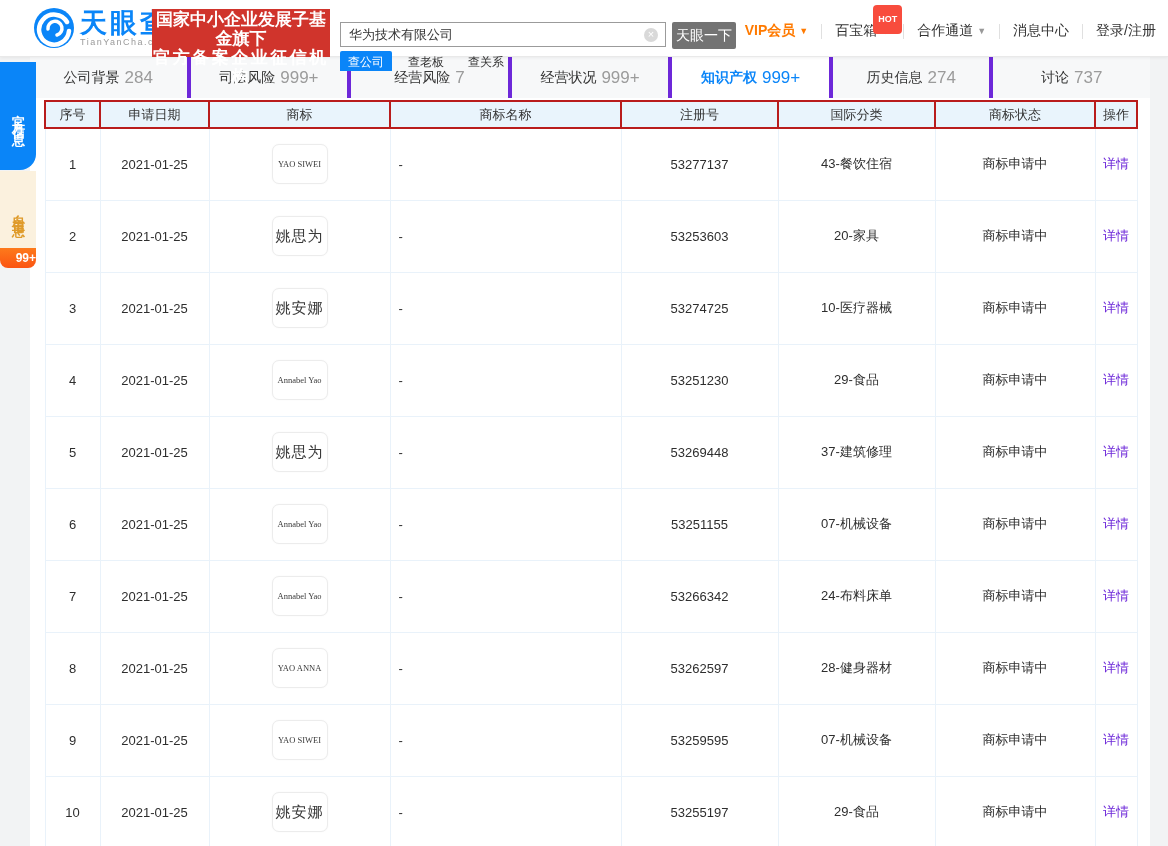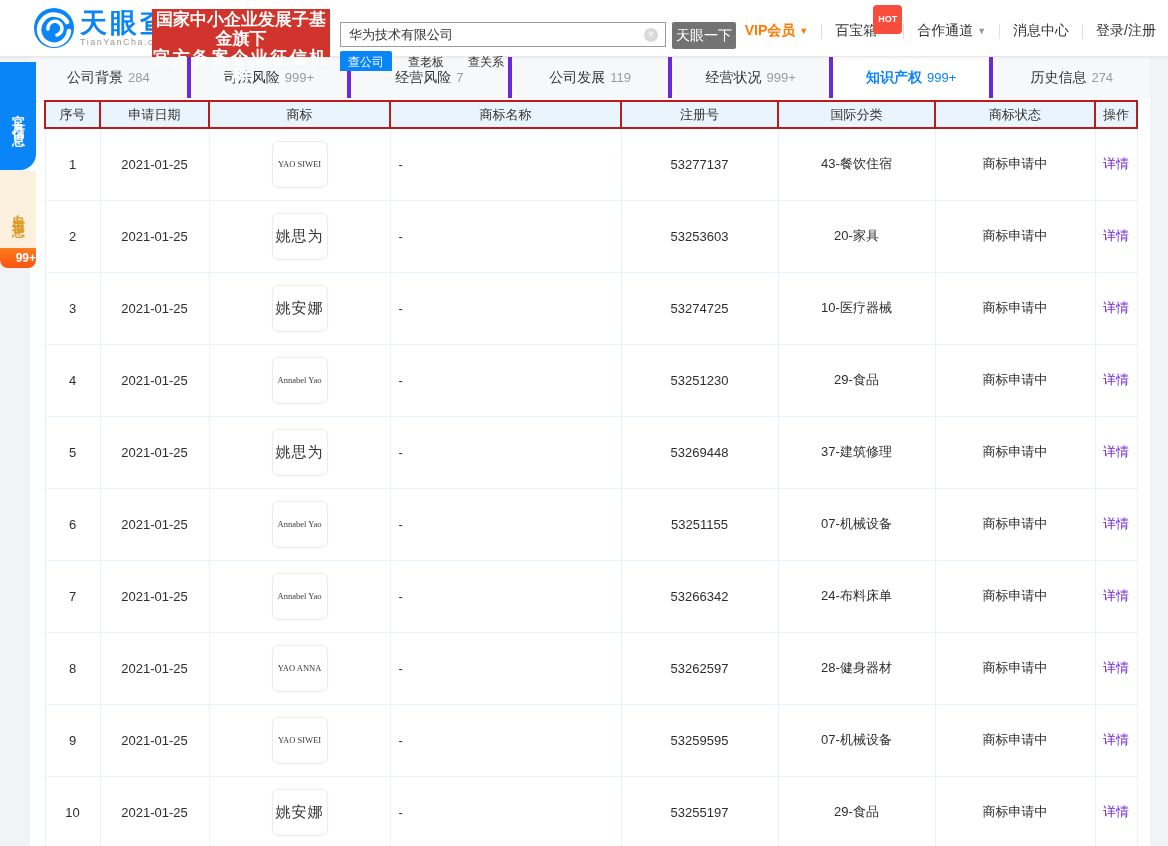--- a/index.html
+++ b/index.html
@@ -77,39 +77,39 @@
 
   
   .card { position:absolute; left:30px; top:57px; width:1120px; height:789px; background:#fff; }
 
   .tabbar { display:flex; height:41px; background:#f7f8f9; }
   .tab {
     flex:1; display:flex; align-items:center; justify-content:center;
     font-size:14px; color:#333; border-right:4px solid #6d28d9; cursor:pointer; white-space:nowrap;
   }
   .tab:last-child { border-right:none; }
-  .tab .count { color:#9b9b9b; font-size:13px; margin-left:5px; }
+  .tab .count { color:#9b9b9b; font-size:17px; margin-left:5px; }
   .tab.active { background:#fff; }
   .tab.active .label { color:#0a85f8; font-weight:bold; }
   .tab.active .count { color:#0a85f8; }
 
   
   .table-wrap { margin:2px 14px 0 14px; }
   table { width:1092px; border-collapse:collapse; table-layout:fixed; }
   th {
     background:#e9f4fc; height:27px; font-size:13px; font-weight:400; color:#333;
     border:2px solid #b91c1c; text-align:center;
   }
   td {
     height:72px; border:1px solid #e9f2fa; text-align:center;
     font-size:13px; color:#2e2e2e; background:#fff;
   }
   td.name-cell { text-align:left; padding-left:8px; }
   .mark-box {
-    display:inline-flex; width:56px; height:47px; border:1px solid #ececec; border-radius:7px;
+    display:inline-flex; width:56px; height:40px; border:1px solid #ececec; border-radius:7px;
     align-items:center; justify-content:center; background:#fff; cursor:pointer;
     box-shadow:0 0 2px rgba(0,0,0,.04); overflow:hidden;
   }
   .mark-text { font-family:"Liberation Serif", serif; color:#3a3a3a; white-space:nowrap; }
   .mark-text.zh { font-size:15px; letter-spacing:1px; }
   .mark-text.en { font-size:8.5px; }
   .detail-link { color:#6d28d9; cursor:pointer; }
 </style>
 </head>
 <body>
@@ -186,34 +186,34 @@
     </div>
     <div class="tab">
       <span class="label">司法风险</span>
         <span class="count">999+</span>
     </div>
     <div class="tab">
       <span class="label">经营风险</span>
         <span class="count">7</span>
     </div>
     <div class="tab">
-      <span class="label">公司发展</span>
-        <span class="count">119</span>
-    </div>
-    <div class="tab">
       <span class="label">经营状况</span>
         <span class="count">999+</span>
     </div>
     <div class="tab active">
       <span class="label">知识产权</span>
         <span class="count">999+</span>
     </div>
     <div class="tab">
       <span class="label">历史信息</span>
         <span class="count">274</span>
+    </div>
+    <div class="tab">
+      <span class="label">讨论</span>
+        <span class="count">737</span>
     </div>
   </div>
 
   <div class="table-wrap">
     <table>
       <colgroup>
         <col style="width:55px">
           <col style="width:109px">
           <col style="width:181px">
           <col style="width:231px">

